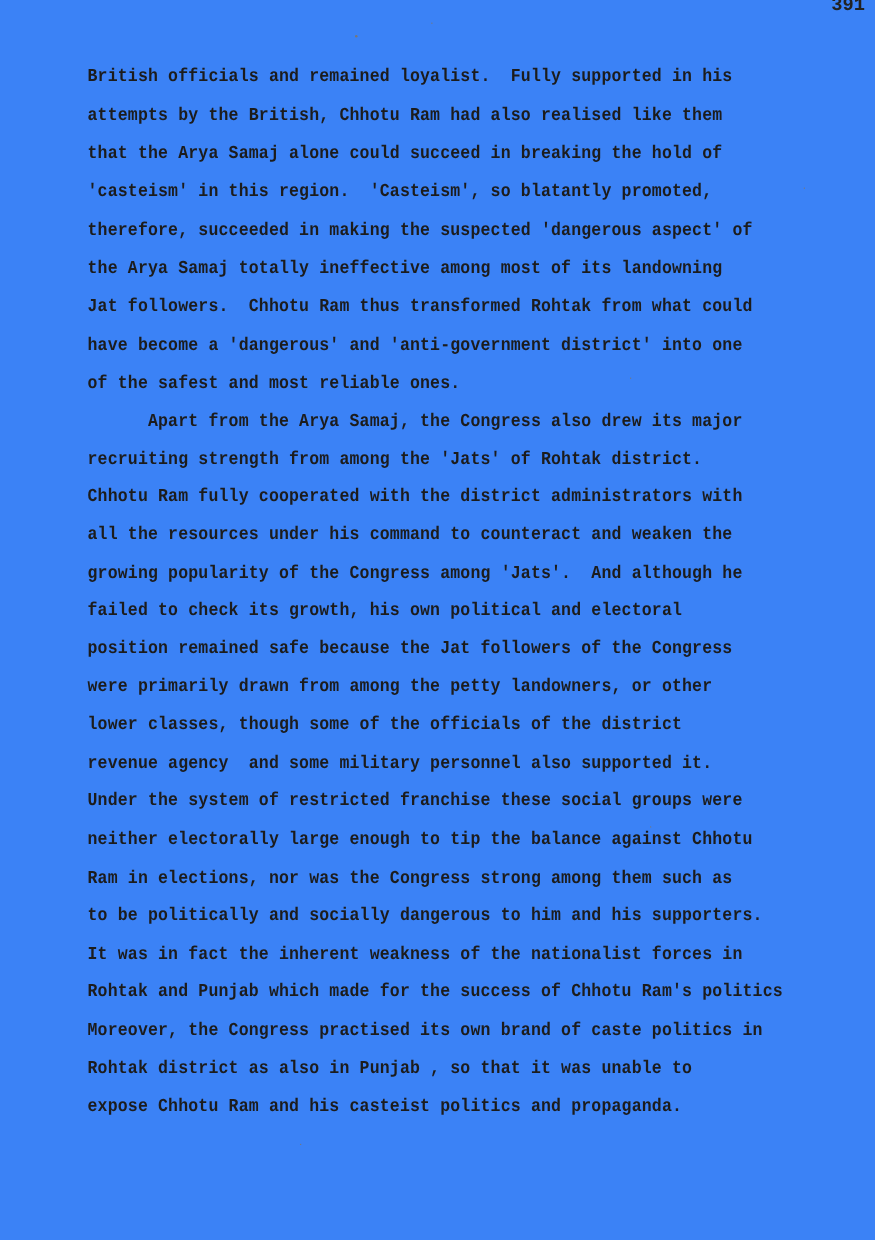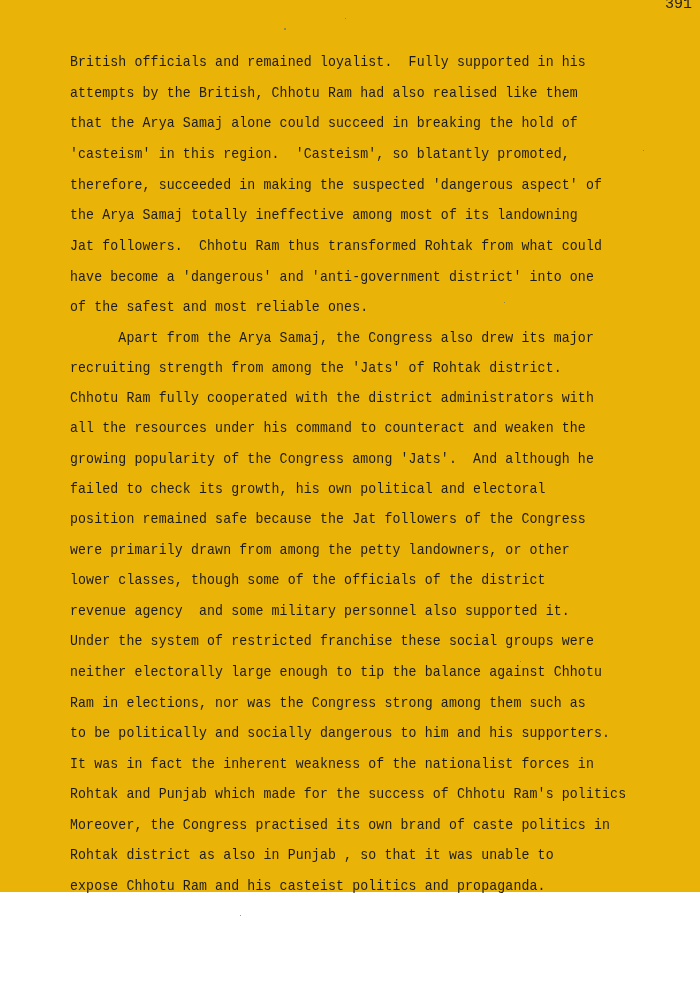--- a/index.html
+++ b/index.html
@@ -13,22 +13,23 @@
       position: relative;
       overflow: hidden;
       font-family: "Liberation Mono", "DejaVu Sans Mono", monospace;
       color: #1a1a1a;
     }
     .page {
       position: absolute;
       left: 0;
       top: 0;
       width: 700px;
-      height: 892px;
-      background: #eab308;
+      height: 992px;
+      background: #3b82f6;
+      font-weight: bold;
     }
     .page-number {
       position: absolute;
       right: 8px;
       top: -4px;
       font-size: 15px;
       letter-spacing: 0px;
       color: #222;
     }
     .line {

